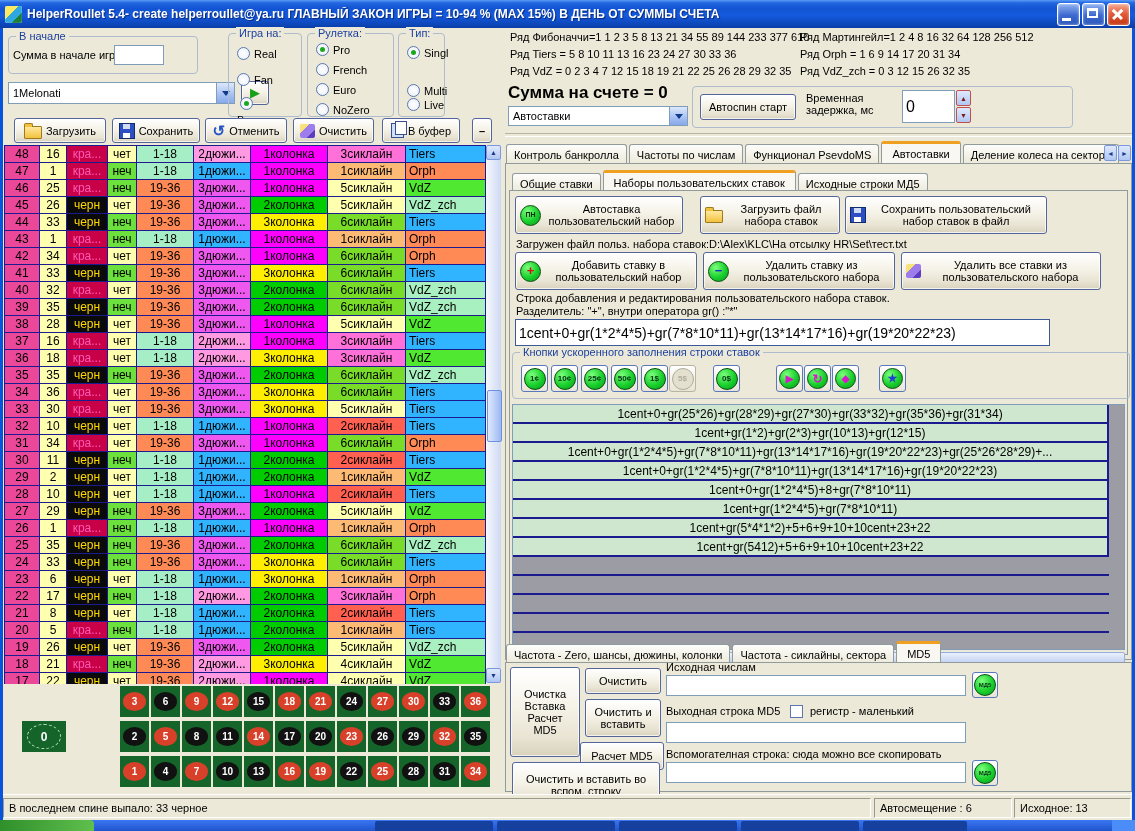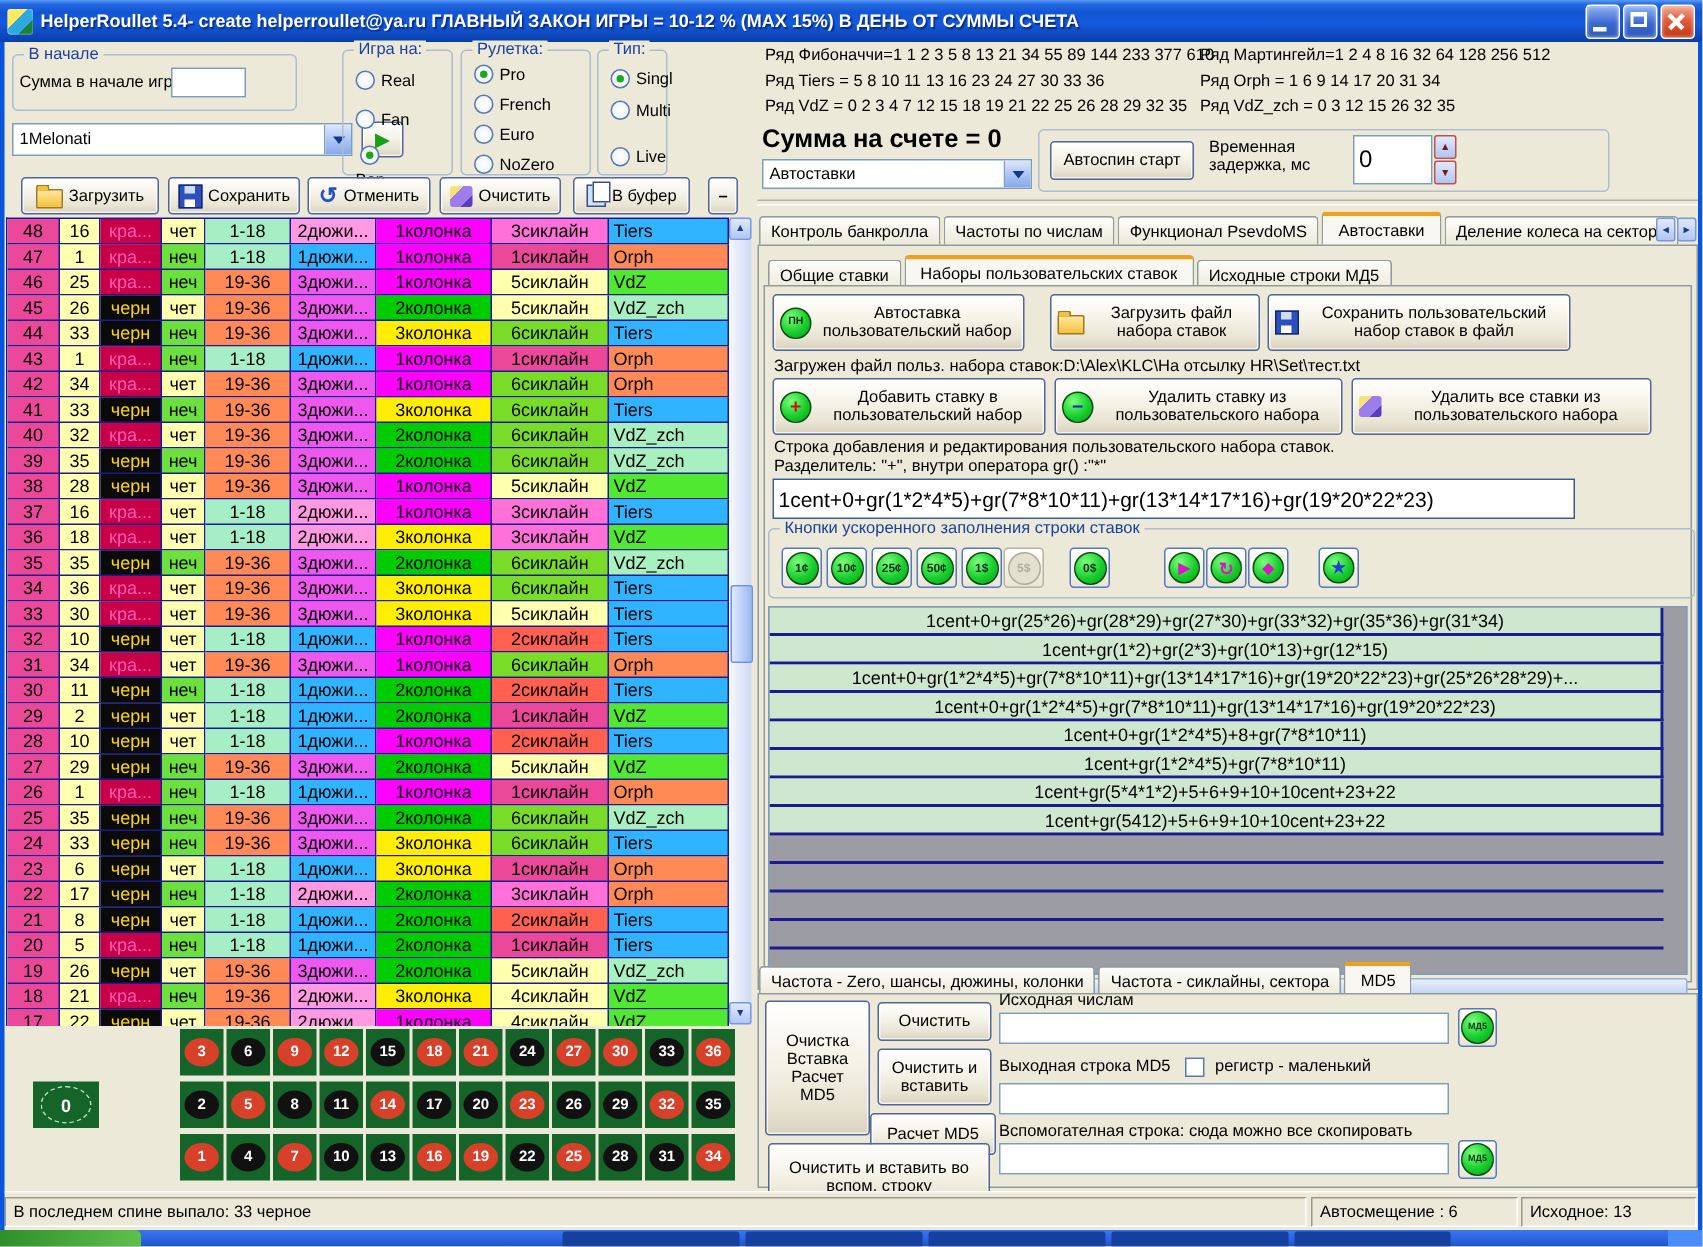--- a/index.html
+++ b/index.html
@@ -61,21 +61,21 @@
   .hrow{display:grid;grid-template-columns:35px 27px 41px 29px 57px 57px 77px 78px 80px;height:17px}
   .hcell{display:flex;align-items:center;justify-content:center;border-right:1px solid #1b1b8f;border-bottom:1px solid #1b1b8f;
     font-size:12px;overflow:hidden;white-space:nowrap}
   .hcell.sec{justify-content:flex-start;padding-left:3px}
   .c-idx{background:#ec4899}.c-num{background:#ffffb0}
   .c-red{background:#c80048;color:#ff5ab4}.c-black{background:#0a0a0a;color:#ffd800}
   .c-chet{background:#ffffb0}.c-nech{background:#6ce03c}
   .c-lo{background:#a6eec6}.c-hi{background:#ff8a55}
   .c-dz1{background:#30b4ff}.c-dz2{background:#ff9ae2}.c-dz3{background:#ee58ee}
   .c-col1{background:#ff00ff}.c-col2{background:#00cc00}.c-col3{background:#ffee00}
-  .c-sic1{background:#ec4899}.c-sic2{background:#ff6050}.c-sic3{background:#ff70d8}
+  .c-sic1{background:#fdba74}.c-sic2{background:#ff6050}.c-sic3{background:#ff70d8}
   .c-sic4{background:#ffffb0}.c-sic5{background:#ffffb0}.c-sic6{background:#78dc28}
   .c-sec-Tiers{background:#30b4ff}.c-sec-Orph{background:#ff8a55}.c-sec-VdZ{background:#50e830}.c-sec-VdZ_zch{background:#a8f0c0}
   
   .vsb{position:absolute;width:15px;background:linear-gradient(90deg,#f6f8fd,#cdd9f4)}
   .sbbtn{position:absolute;box-sizing:border-box;border:1px solid #7a98df;border-radius:2px;color:#1b3a8c;
     background:linear-gradient(180deg,#dfe9fc,#b0c6f2);display:flex;align-items:center;justify-content:center;font-size:7px}
   .sbthumb{position:absolute;left:1px;width:13px;border:1px solid #6f8fdf;border-radius:2px;
     background:linear-gradient(90deg,#dfe9fd,#9cb8f0)}
   
   #board{position:absolute;left:4px;top:684px;width:486px;height:110px}
@@ -113,21 +113,21 @@
   .sep{position:absolute;height:2px;border-top:1px solid #b8b4a4;border-bottom:1px solid #fff}
   .panelbox{position:absolute;border:1px solid #919b9c;box-sizing:border-box;background:#ece9d8}
 </style>
 </head>
 <body>
 
 <div id="app">
 
   <div id="titlebar">
     <span id="appicon"></span>
-    <span id="apptitle">HelperRoullet 5.4- create helperroullet@ya.ru ГЛАВНЫЙ ЗАКОН ИГРЫ = 10-12 % (MAX 15%) В ДЕНЬ ОТ СУММЫ СЧЕТА</span>
+    <span id="apptitle">HelperRoullet 5.4- create helperroullet@ya.ru ГЛАВНЫЙ ЗАКОН ИГРЫ = 10-94 % (MAX 15%) В ДЕНЬ ОТ СУММЫ СЧЕТА</span>
     <span class="wbtn" id="btn-min"></span>
     <span class="wbtn" id="btn-max"></span>
     <span class="wbtn" id="btn-close"></span>
   </div>
   <div class="winborder" style="left:0"></div>
   <div class="winborder" style="left:1132px"></div>
 
   <div class="gbox" style="left:8px;top:36px;width:190px;height:38px">
     <span class="legend">В начале</span>
     <span class="lbl" style="left:4px;top:12px">Сумма в начале игры</span>
@@ -178,21 +178,21 @@
         <span>NoZero</span>
       </div>
     </div>
   <div class="gbox" style="left:398px;top:33px;width:47px;height:84px">
     <span class="legend">Тип:</span>
     <div class="rg"></div>
   <div class="rrow" style="left: 8px; top: 12px;">
         <span class="radio sel"></span>
         <span>Singl</span>
       </div>
-      <div class="rrow" style="left: 8px; top: 33px;">
+      <div class="rrow" style="left: 8px; top: 50px;">
         <span class="radio"></span>
         <span>Multi</span>
       </div>
       <div class="rrow" style="left: 8px; top: 64px;">
         <span class="radio"></span>
         <span>Live</span>
       </div>
     </div>
   <div id="toolbar">
       <button class="xbtn" style="left: 14px; top: 118px; width: 92px; height: 25px;">

